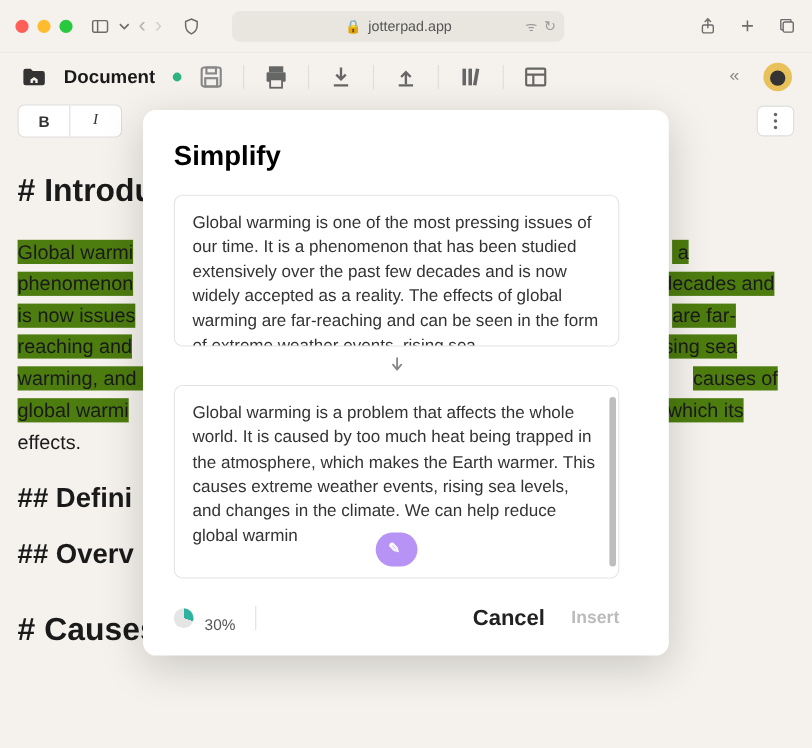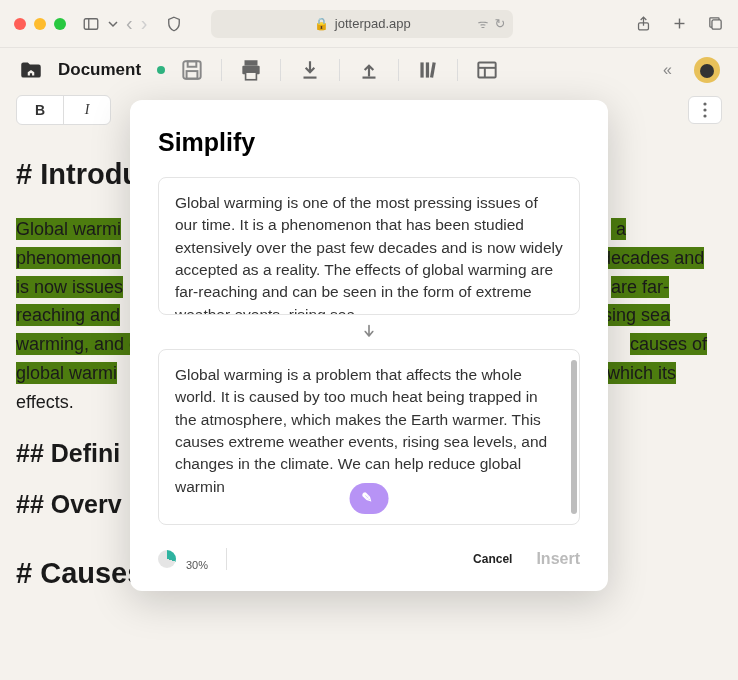--- a/index.html
+++ b/index.html
@@ -118,21 +118,21 @@
     justify-content:center;
     align-items:flex-start;
     pointer-events:none;
   }
   .modal {
     margin-top:100px;
     width:478px;
     background:#fff;
     border-radius:12px;
     box-shadow:0 10px 40px rgba(0,0,0,0.18);
-    padding:28px 14px 18px 14px;
+    padding:28px 31px 18px 14px;
     pointer-events:auto;
     position:relative;
   }
   .modal h2.title { font-size:25px; font-weight:900; padding:0 14px 20px 14px; }
   .text-box {
     margin:0 14px;
     border:1px solid #e4e4e4;
     border-radius:8px;
     padding:14px 16px;
     font-size:15.5px;
@@ -176,24 +176,24 @@
     align-items:center;
     gap:8px;
   }
   .wiz-icon { font-size:13px; }
   .modal-footer {
     display:flex;
     align-items:center;
     padding:22px 14px 2px 14px;
   }
   .progress-ring { width:18px; height:18px; border-radius:50%; background:conic-gradient(#2fb3a0 0 108deg, #e5e5e5 108deg 360deg); margin-right:10px;}
-  .pct { font-size:11px; color:#555;margin-top:12px; }
+  .pct { font-size:14px; color:#555;margin-top:12px; }
   .footer-sep { width:1px; height:22px; background:#e0e0e0; margin:0 14px 0 18px; }
   .footer-spacer { flex:1; }
-  .btn-cancel { font-size:12px; font-weight:600; color:#222; margin-right:24px; }
+  .btn-cancel { font-size:20px; font-weight:600; color:#222; margin-right:24px; }
   .btn-insert { font-size:16px; font-weight:600; color:#bbb; }
 </style>
 </head>
 <body>
 
 <div class="browser-bar">
   <div class="traffic-lights">
     <div class="dot red"></div>
     <div class="dot yellow"></div>
     <div class="dot green"></div>

